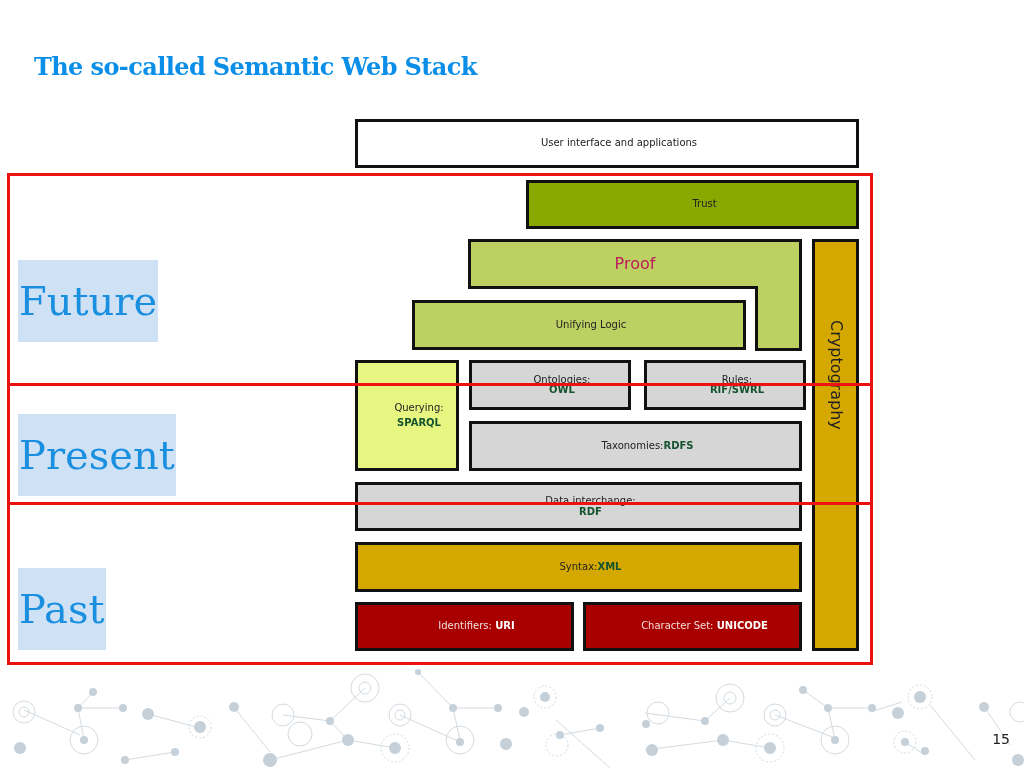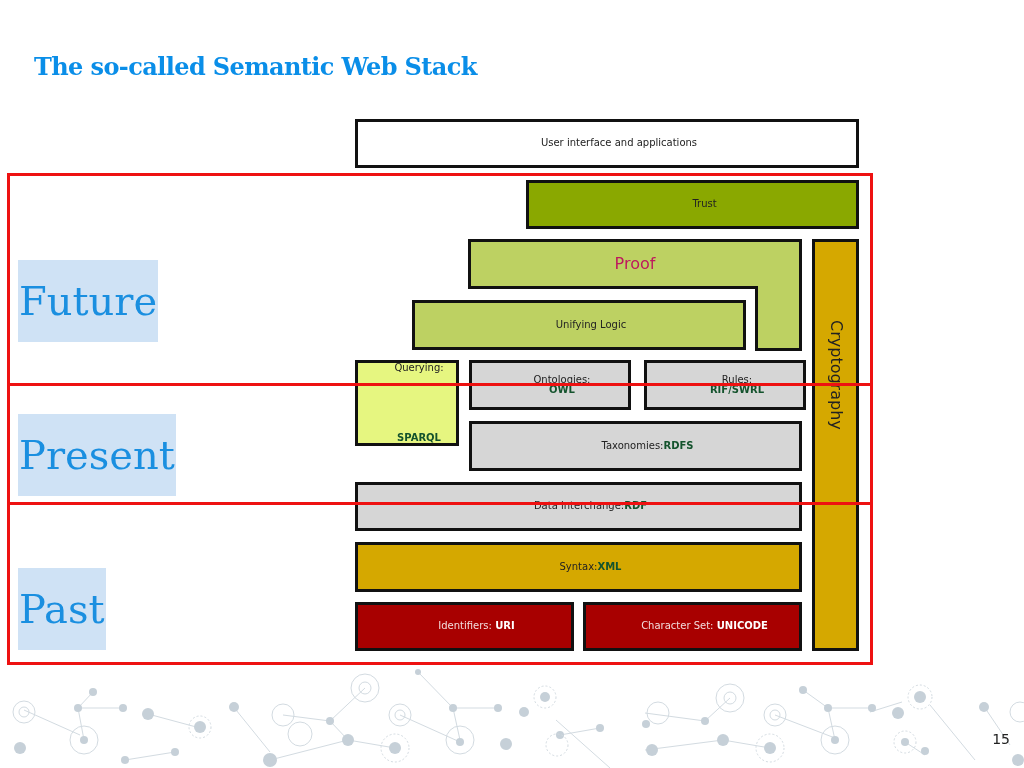--- a/index.html
+++ b/index.html
@@ -172,41 +172,41 @@
 
   <svg class="proof-shape" viewBox="0 0 334 112">
     <path d="M1.5 1.5 H332.5 V110.5 H288.5 V48.5 H1.5 Z" fill="#bdd162" stroke="#111" stroke-width="3"></path>
   </svg>
   <div style="position:absolute; left:468px; top:254px; width:334px; text-align:center; font-size:16px; color:#be185d;">Proof</div>
 
   <div class="block lightgreen" style="left:412px; top:300px; width:334px; height:50px;">
     <span>Unifying Logic</span>
   </div>
 
-  <div class="block yellowgreen two-line" style="left:355px; top:360px; width:104px; height:86px;justify-content:space-between;">
+  <div class="block yellowgreen two-line" style="left:355px; top:360px; width:104px; height:111px;">
     <span>Querying:</span>
     <b style="margin-top:4px;">SPARQL</b>
   </div>
 
   <div class="block gray two-line" style="left:469px; top:360px; width:162px; height:50px;">
     <span>Ontologies:</span>
     <b>OWL</b>
   </div>
 
   <div class="block gray two-line" style="left:644px; top:360px; width:162px; height:50px;">
     <span>Rules:</span>
     <b>RIF/SWRL</b>
   </div>
 
   <div class="block gray" style="left:469px; top:421px; width:333px; height:50px;">
     <span>Taxonomies:</span>
       <b>RDFS</b>
   </div>
 
-  <div class="block gray" style="left:355px; top:482px; width:447px; height:49px;">
+  <div class="block gray" style="left:355px; top:482px; width:447px; height:49px;flex-direction:column;">
     <span>Data interchange:</span>
       <b>RDF</b>
   </div>
 
   <div class="block gold" style="left:355px; top:542px; width:447px; height:50px;">
     <span>Syntax:</span>
       <b>XML</b>
   </div>
 
   <div class="block darkred" style="left:355px; top:602px; width:219px; height:49px;">

